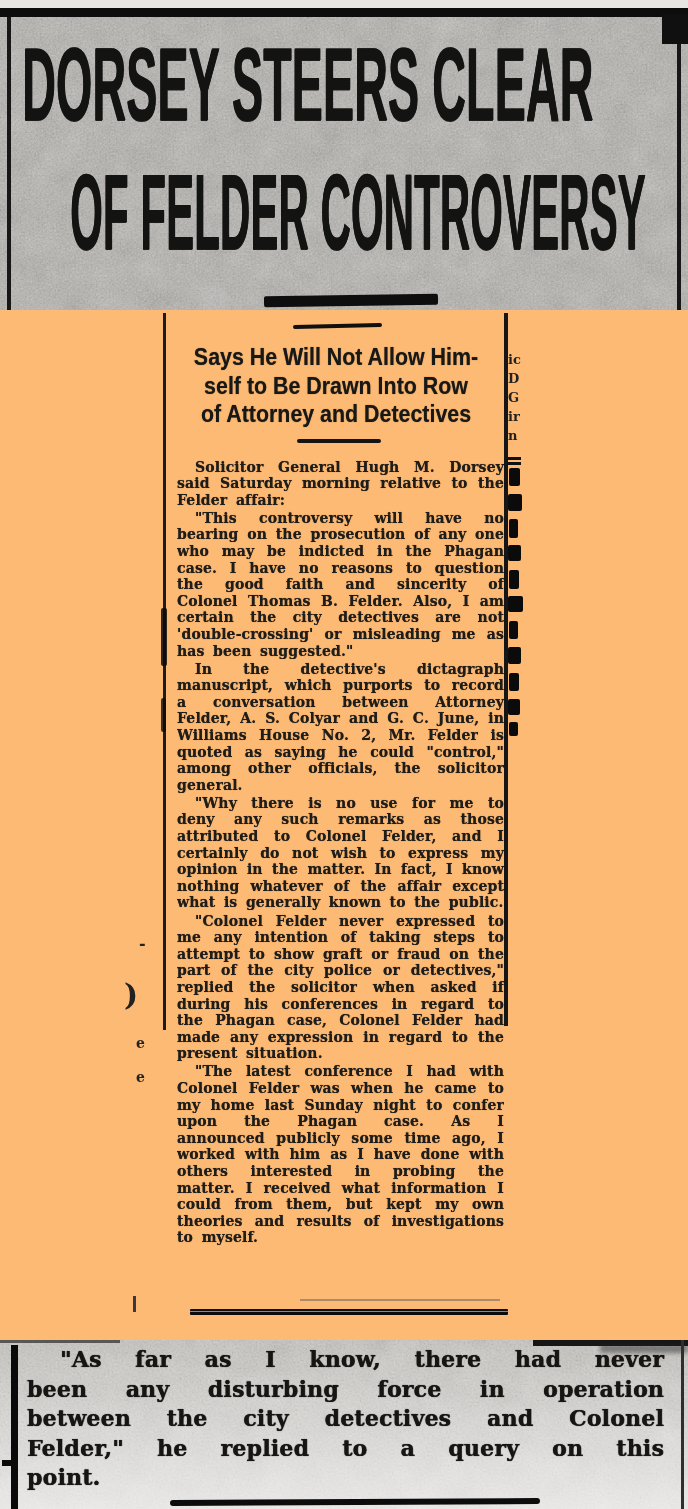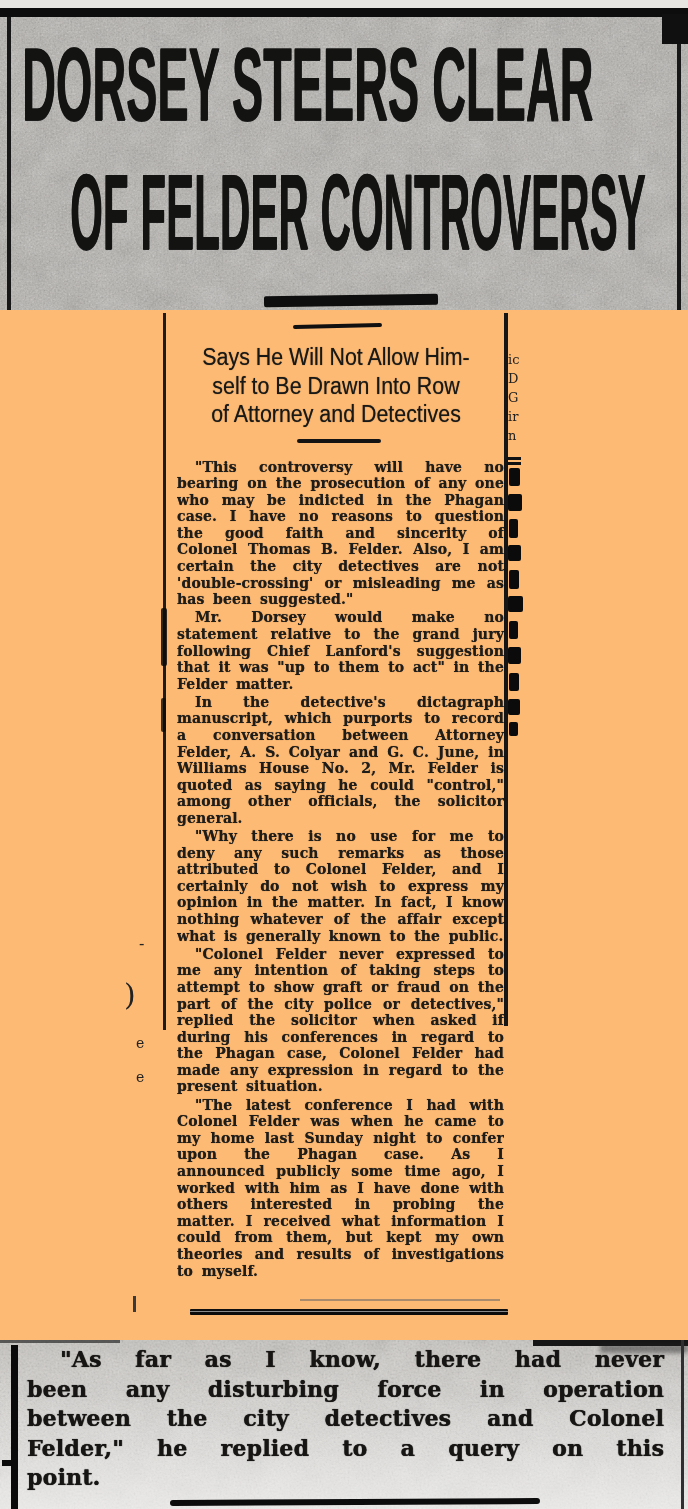--- a/index.html
+++ b/index.html
@@ -23,32 +23,32 @@
   }
   #head1{left:22px;top:24px;font-size:104px;transform:scaleX(0.45);}
   #head2{left:70px;top:150px;font-size:108px;transform:scaleX(0.39);}
   .cutbar{left:264px;top:287px;width:174px;height:11px;background:#0e0e0e;transform:rotate(-0.8deg);border-radius:2px;}
   
   .col-rule-left{left:163px;top:305px;width:3px;height:717px;background:#1c1c1c;}
   .col-rule-right{left:504px;top:305px;width:4px;height:713px;background:#161616;}
   .rule-a{left:293px;top:316px;width:89px;height:4px;background:#101010;transform:rotate(-1.2deg);border-radius:2px;}
   .rule-b{left:297px;top:431px;width:84px;height:4px;background:#141414;border-radius:2px;}
   #deck{left:172px;top:335px;width:328px;text-align:center;
-    font-family:"Liberation Sans",sans-serif;font-weight:normal;font-size:23px;
+    font-family:"Liberation Sans",sans-serif;font-weight:bold;font-size:23px;
     line-height:28.5px;color:#181816;text-shadow:0 0 1px rgba(24,24,22,.65);}
   #deck .deck-line{display:block;white-space:nowrap;transform:scaleX(0.93);transform-origin:center top;}
   #article-body{left:177px;top:449px;width:327px;height:852px;overflow:hidden;}
   #article-body p{
     margin:1.5px 0 0 0;font-family:"DejaVu Serif",serif;font-weight:bold;
     font-size:14px;line-height:16.6px;text-align:justify;text-indent:18px;
     word-spacing:3.5px;letter-spacing:.15px;color:#1f1d1a;
     text-shadow:0 0 .7px rgba(25,23,20,.8);
   }
   
-  .frag{font-family:"DejaVu Serif",serif;font-weight:normal;color:#222;line-height:1;}
+  .frag{font-family:"DejaVu Serif",serif;font-weight:bold;color:#222;line-height:1;}
   .frag-r{left:508px;font-size:13px;}
   .frag-l{font-size:14px;}
   .eq-frag{left:507px;top:449px;width:14px;height:8px;
     background:linear-gradient(#111 0 3px,rgba(0,0,0,0) 3px 5px,#111 5px 8px);}
   .blob{background:#0b0b0b;border-radius:2px;}
   .prerule{left:300px;top:1291px;width:200px;height:2px;background:#666;opacity:.55;}
   .left-remnant{left:133px;top:1288px;width:3px;height:16px;background:#3a3a3a;}
   .double-rule{left:190px;top:1301px;width:318px;height:6px;border-radius:1px;
     background:linear-gradient(#101010 0 2px,#8a8a8a 2px 3px,#0c0c0c 3px 6px);}
   
@@ -100,22 +100,22 @@
   <div class="abs rule-a"></div>
 
   <div id="deck" class="abs">
     <span class="deck-line">Says He Will Not Allow Him-</span>
     <span class="deck-line">self to Be Drawn Into Row</span>
     <span class="deck-line">of Attorney and Detectives</span>
   </div>
   <div class="abs rule-b"></div>
 
   <div id="article-body" class="abs">
+      <p>Solicitor General Hugh M. Dorsey said Saturday morning relative to the Felder affair:</p>
       <p>"This controversy will have no bearing on the prosecution of any one who may be indicted in the Phagan case. I have no reasons to question the good faith and sincerity of Colonel Thomas B. Felder. Also, I am certain the city detectives are not 'double-crossing' or misleading me as has been suggested."</p>
-      <p>Mr. Dorsey would make no statement relative to the grand jury following Chief Lanford's suggestion that it was "up to them to act" in the Felder matter.</p>
       <p>In the detective's dictagraph manuscript, which purports to record a conversation between Attorney Felder, A. S. Colyar and G. C. June, in Williams House No. 2, Mr. Felder is quoted as saying he could "control," among other officials, the solicitor general.</p>
       <p>"Why there is no use for me to deny any such remarks as those attributed to Colonel Felder, and I certainly do not wish to express my opinion in the matter. In fact, I know nothing whatever of the affair except what is generally known to the public.</p>
       <p>"Colonel Felder never expressed to me any intention of taking steps to attempt to show graft or fraud on the part of the city police or detectives," replied the solicitor when asked if during his conferences in regard to the Phagan case, Colonel Felder had made any expression in regard to the present situation.</p>
       <p>"The latest conference I had with Colonel Felder was when he came to my home last Sunday night to confer upon the Phagan case. As I announced publicly some time ago, I worked with him as I have done with others interested in probing the matter. I received what information I could from them, but kept my own theories and results of investigations to myself.</p>
     </div>
 
   <span class="abs frag frag-r" style="top:345px;">ic</span>
   <span class="abs frag frag-r" style="top:364px;">D</span>
   <span class="abs frag frag-r" style="top:383px;">G</span>
   <span class="abs frag frag-r" style="top:402px;">ir</span>

